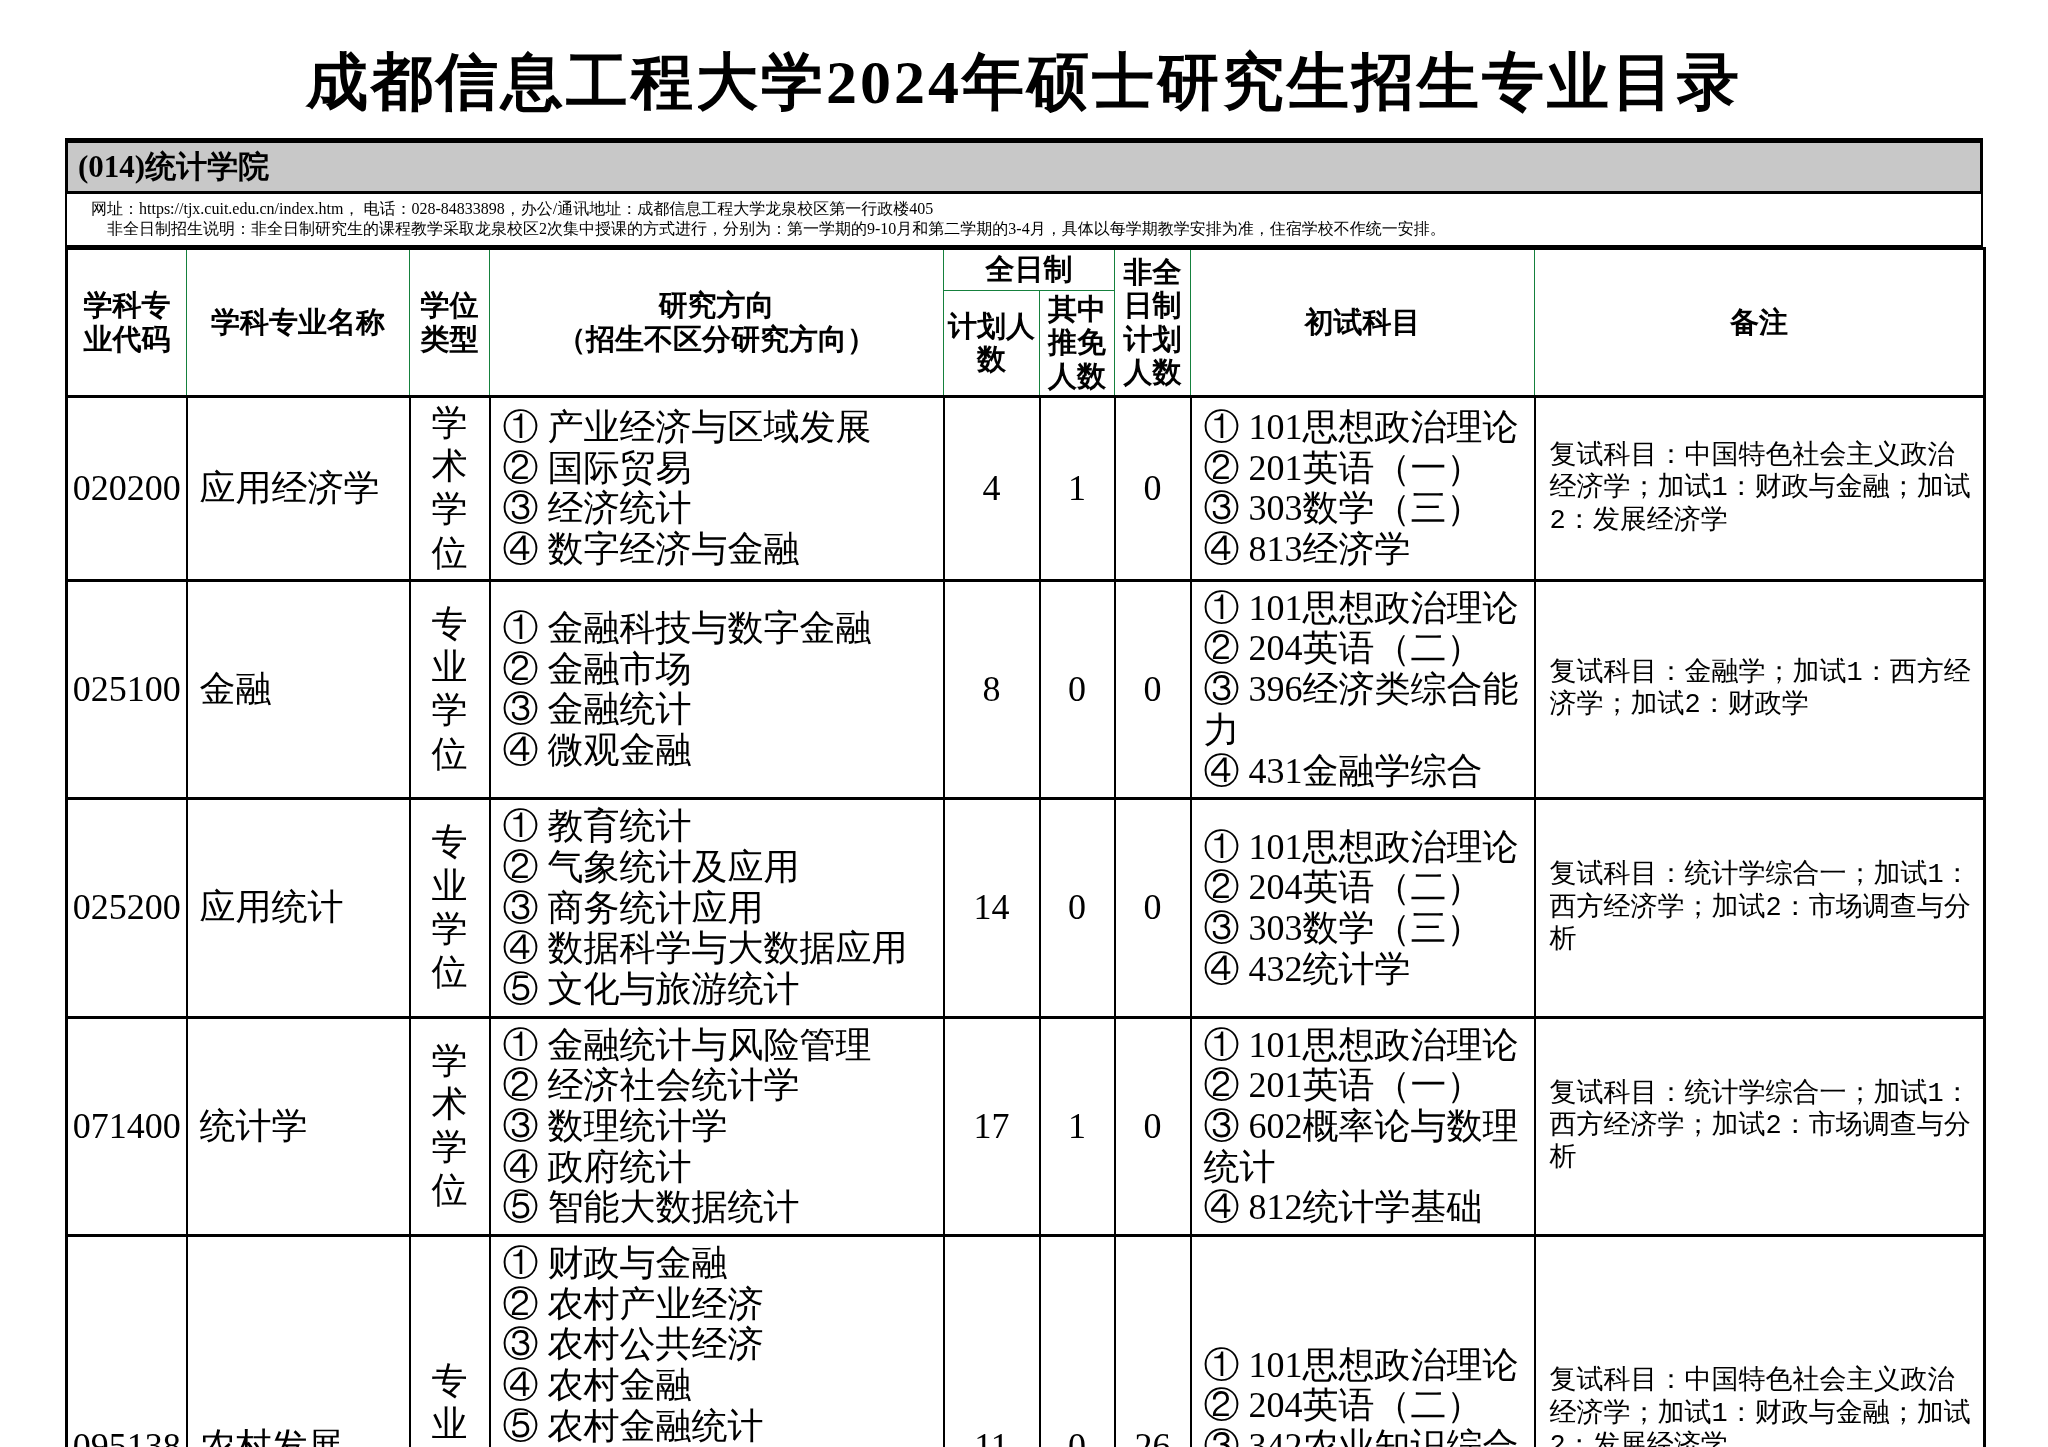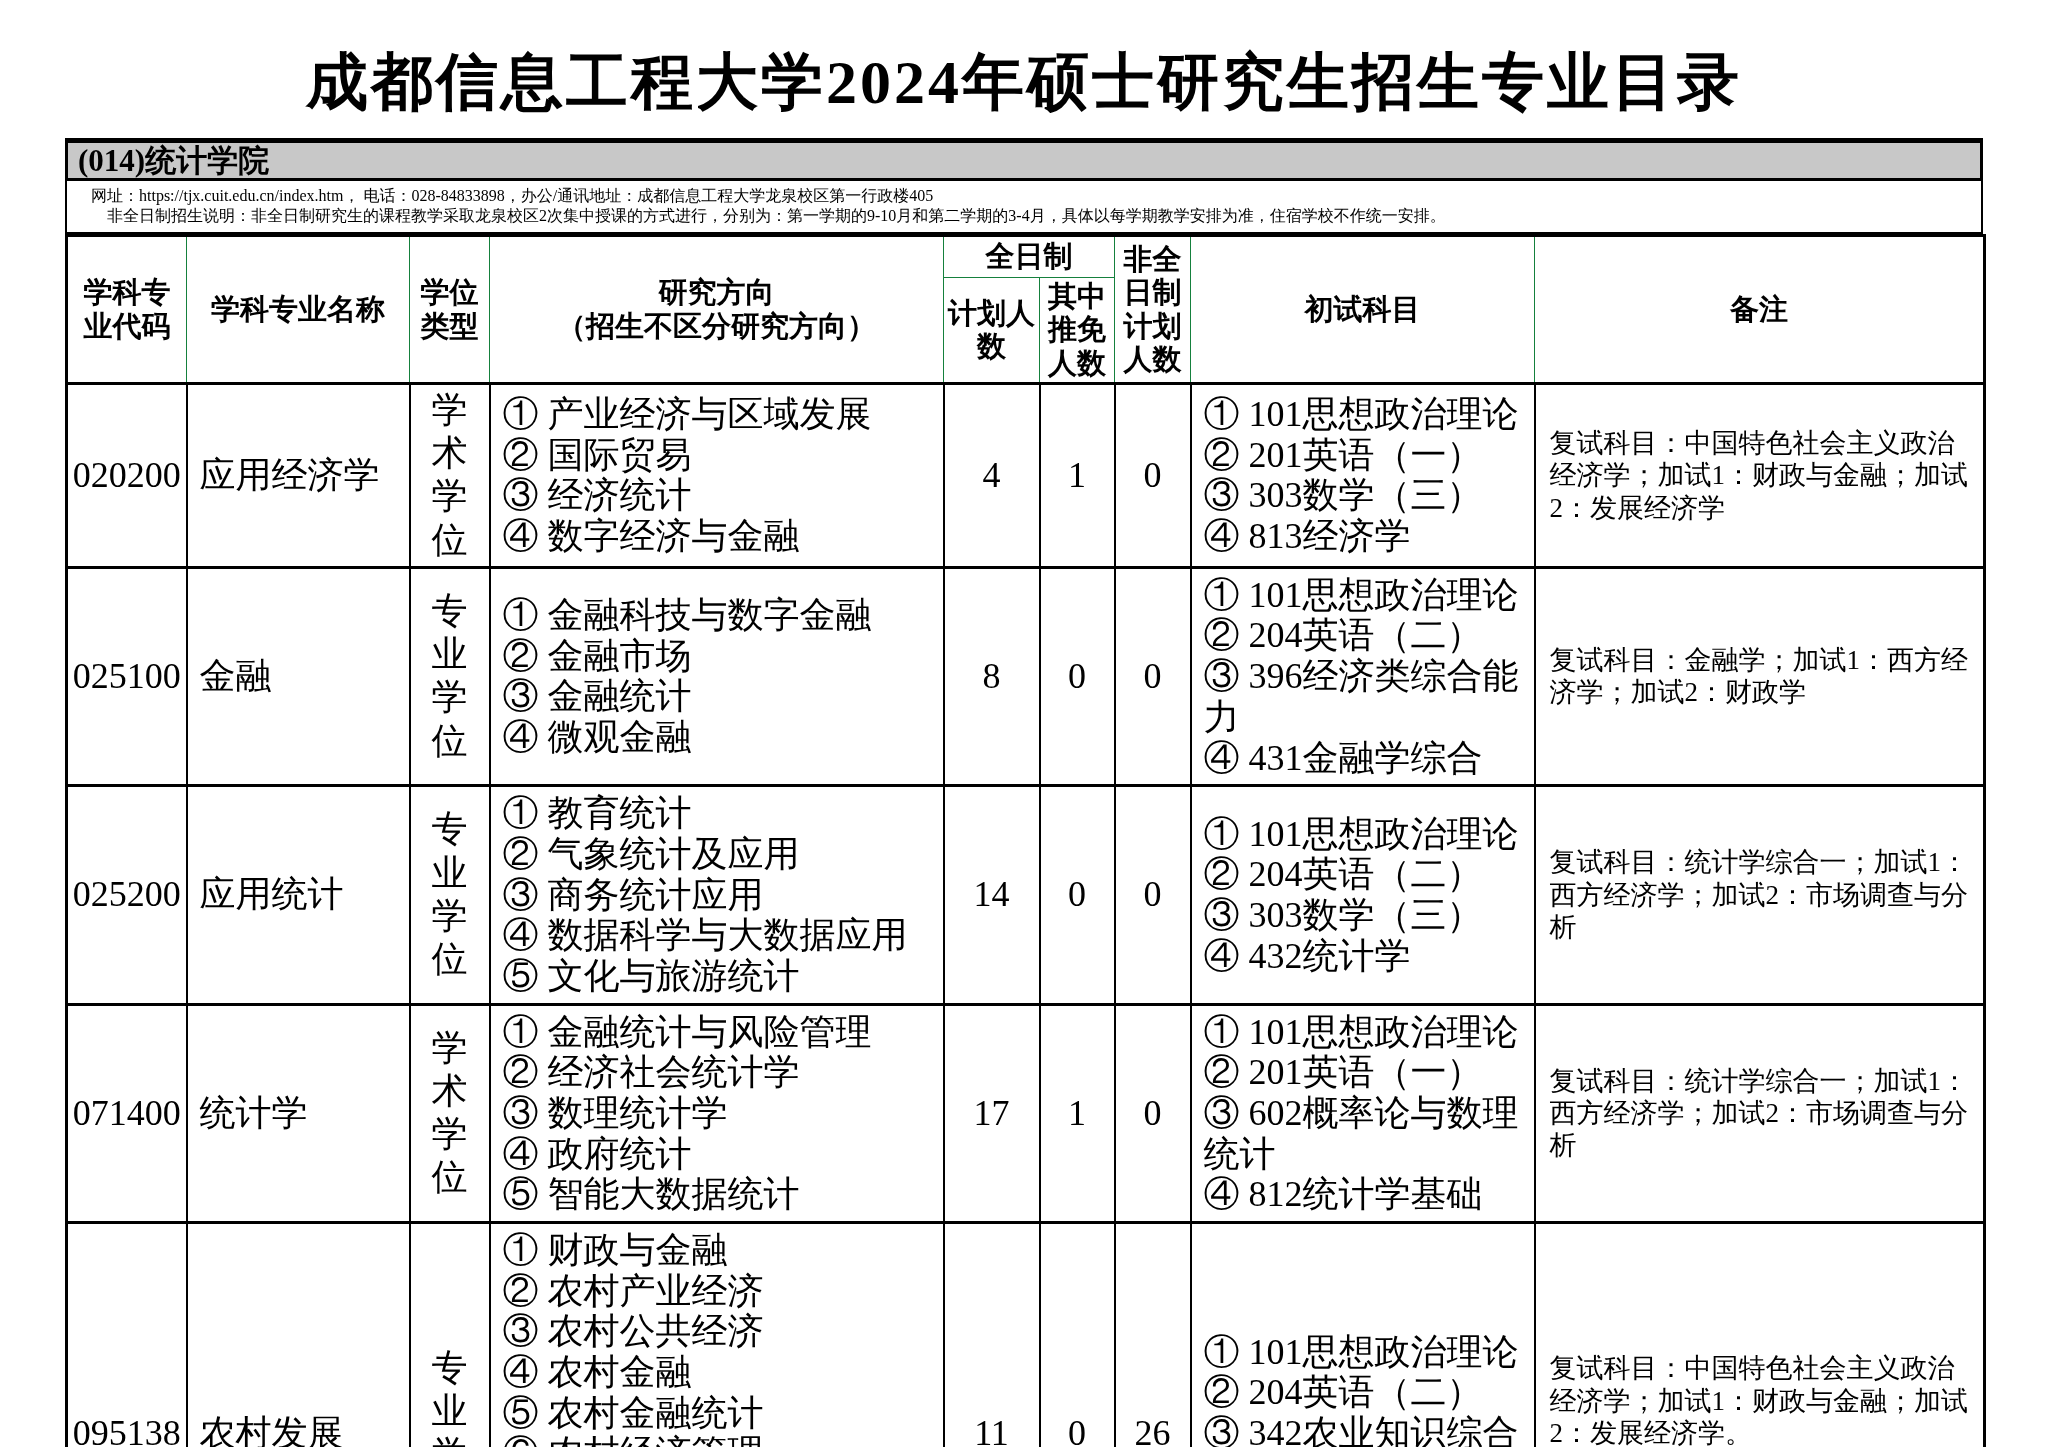--- a/index.html
+++ b/index.html
@@ -22,21 +22,21 @@
     padding-top: 40px;
     margin: 0 0 14px 0;
   }
   .sheet {
     width: 1918px;
     margin: 0 auto;
   }
   .band {
     position: relative;
     box-sizing: border-box;
-    height: 43px;
+    height: 56px;
     background: #c8c8c8;
     border: 3px solid #000;
     border-top-width: 5px;
     display: flex;
     align-items: center;
     font-size: 31px;
   }
   .band-left {
     padding-left: 10px;
     font-weight: 600;
@@ -98,20 +98,21 @@
     white-space: pre-line;
     padding: 6px 4px 6px 12px;
     line-height: 1.13;
   }
   td.remark-cell {
     text-align: left;
     white-space: pre-line;
     padding: 6px 10px 6px 14px;
     font-size: 27px;
     line-height: 1.2;
+    font-family: Liberation Mono, monospace;
   }
   th.direction-h { white-space: pre-line; }
 </style>
 </head>
 <body>
 
 <h1 class="page-title">成都信息工程大学2024年硕士研究生招生专业目录</h1>
 
 <div class="sheet">
 

